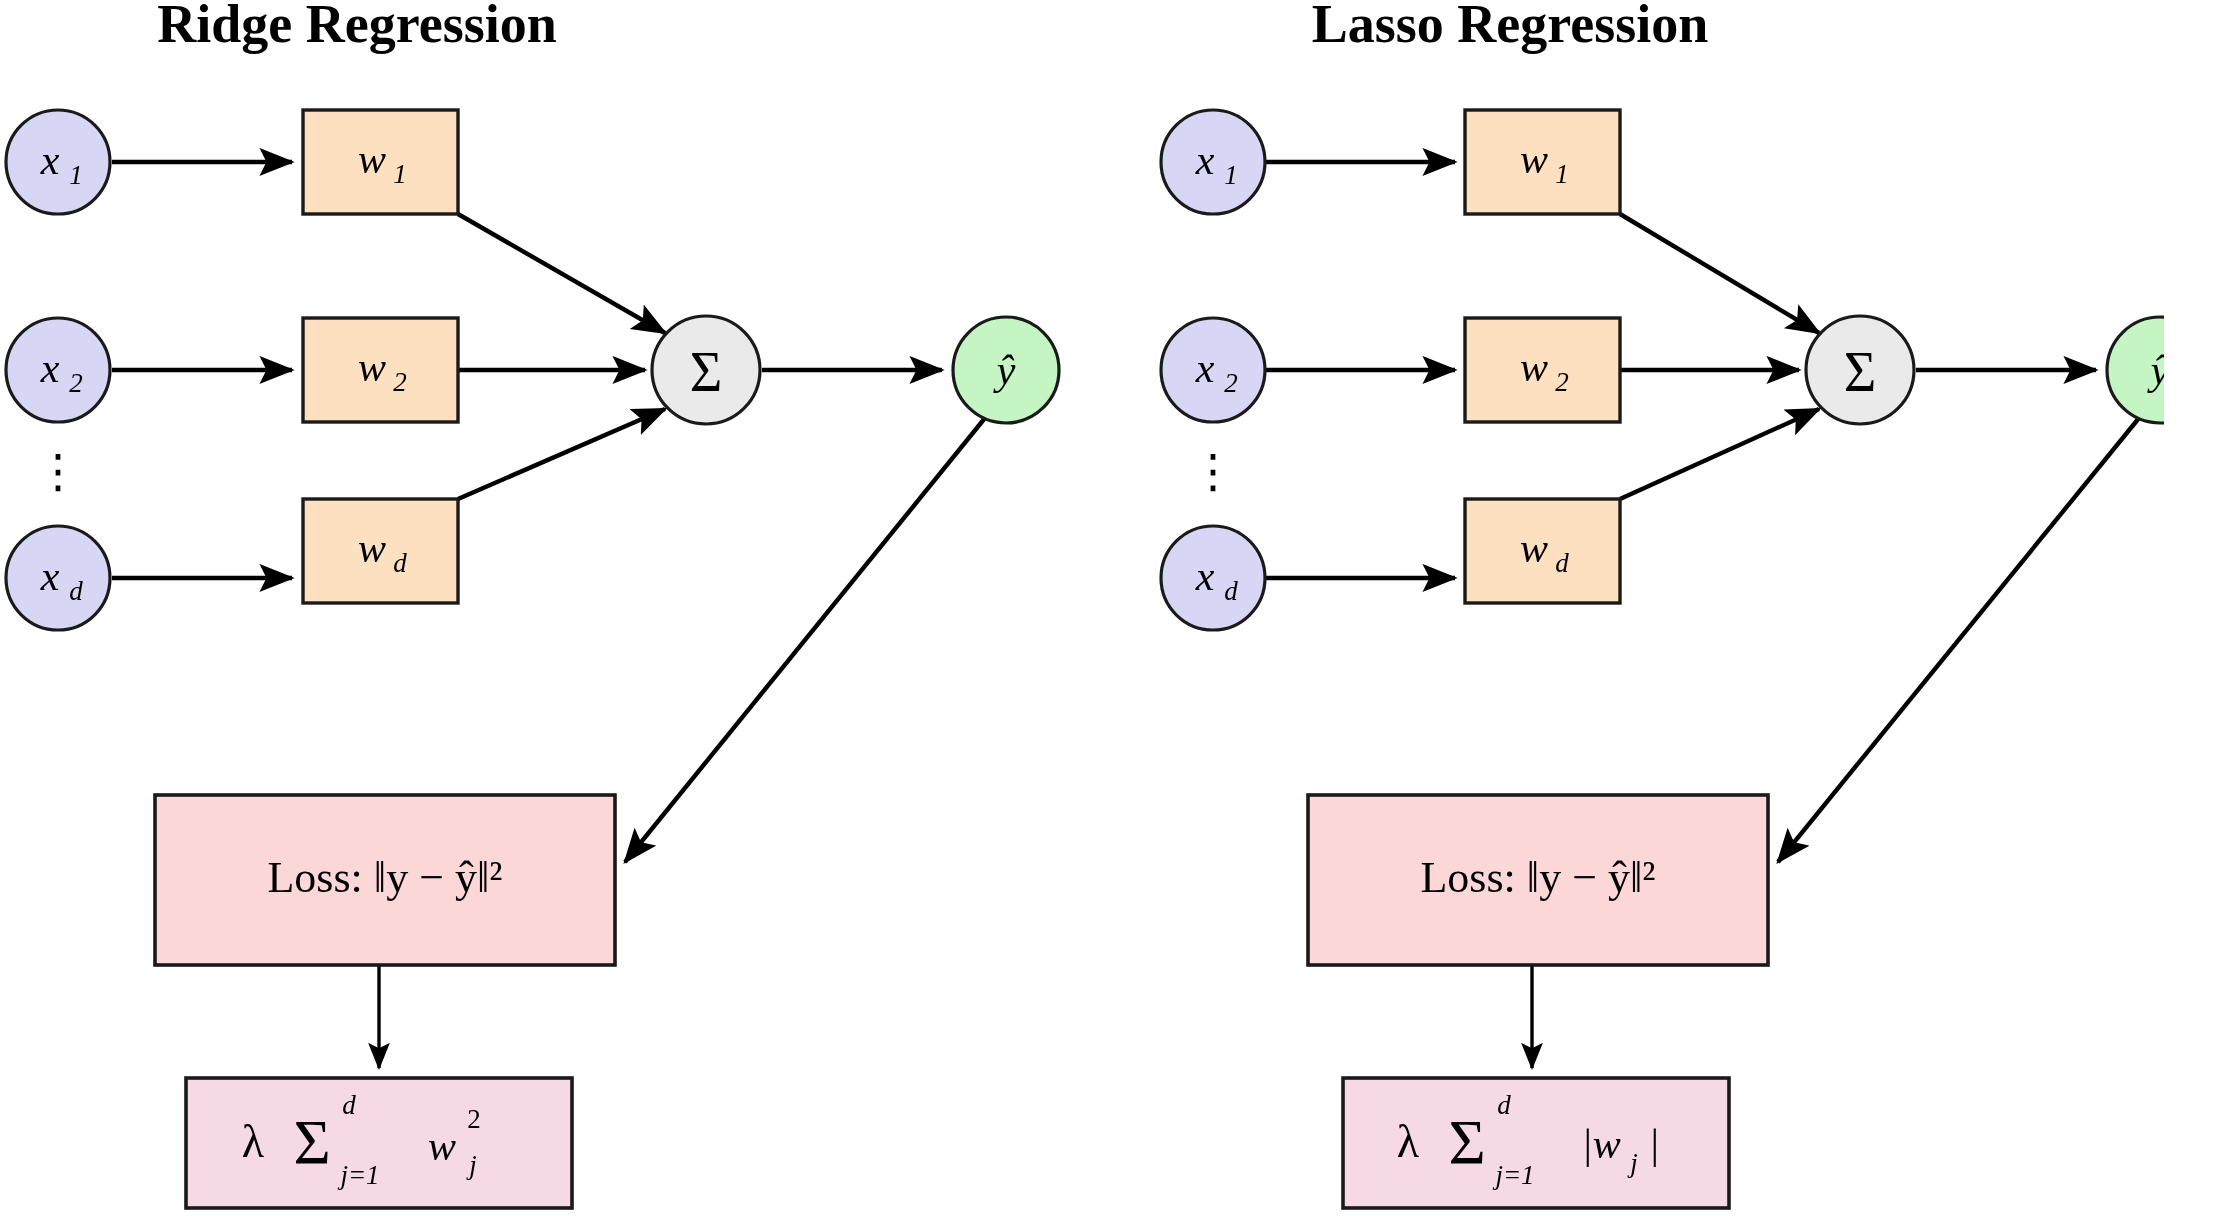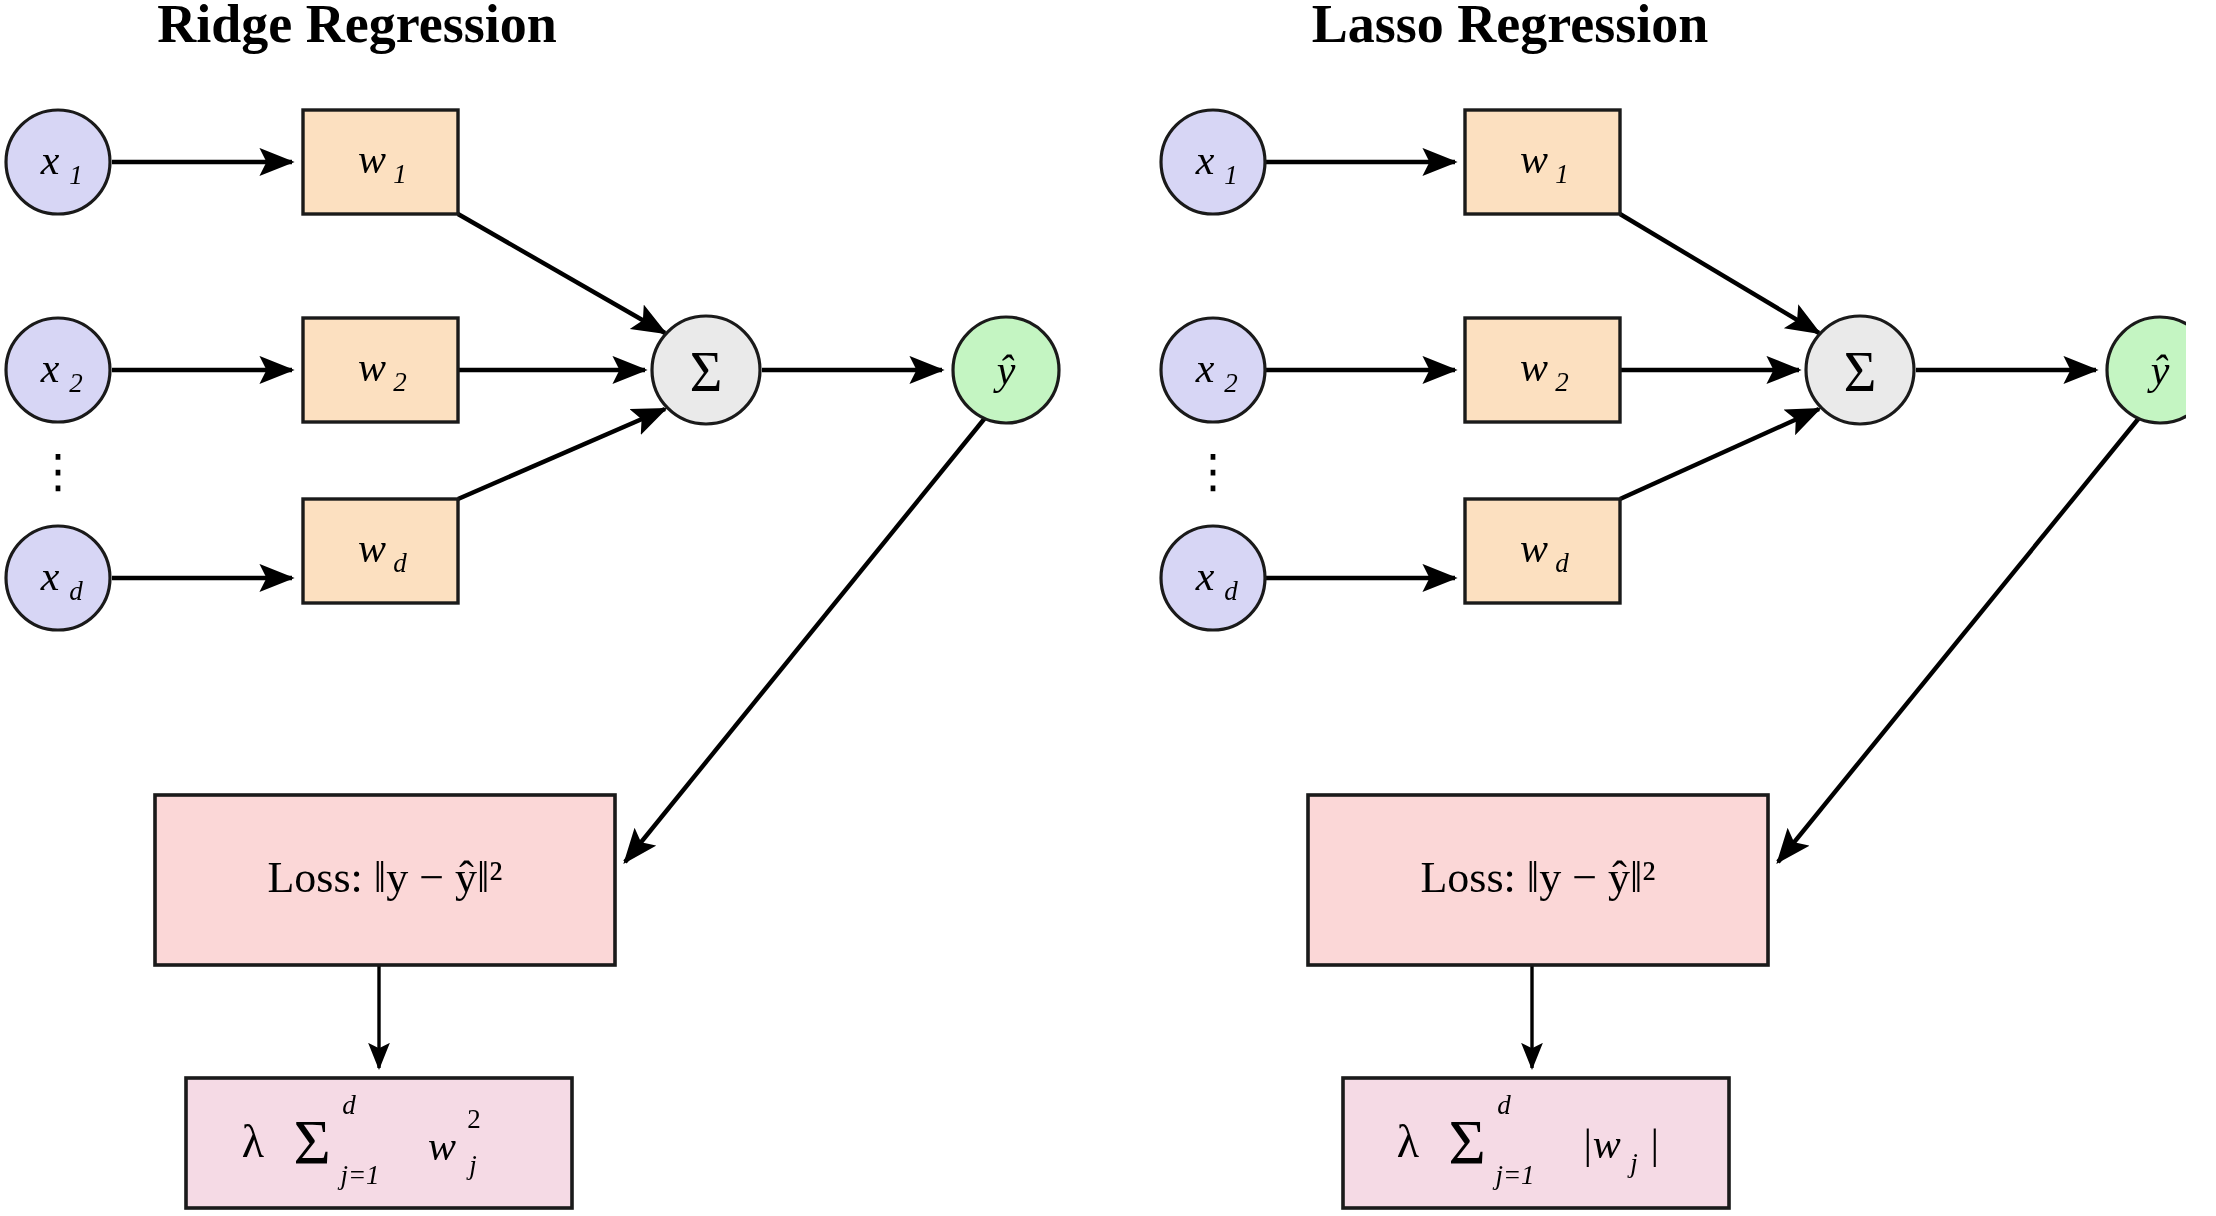--- a/index.html
+++ b/index.html
@@ -7,21 +7,20 @@
     padding: 0;
     background: #ffffff;
   }
   #page {
     position: relative;
     width: 2164px;
     height: 1216px;
     background: #ffffff;
     overflow: hidden;
     font-family: "Liberation Serif", "DejaVu Serif", serif;
-    padding-left: 22px;
   }
   svg.diagram {
     position: absolute;
     top: 0;
     left: 0;
     width: 2216px;
     height: 1216px;
   }
   .panel-title {
     font-family: "Liberation Serif", "DejaVu Serif", serif;

